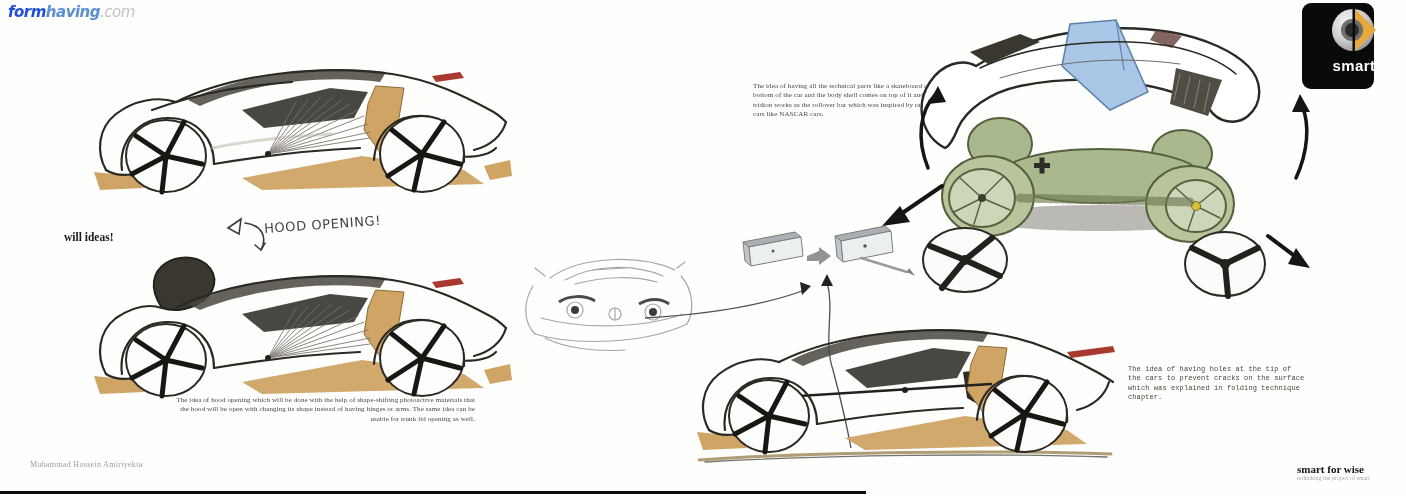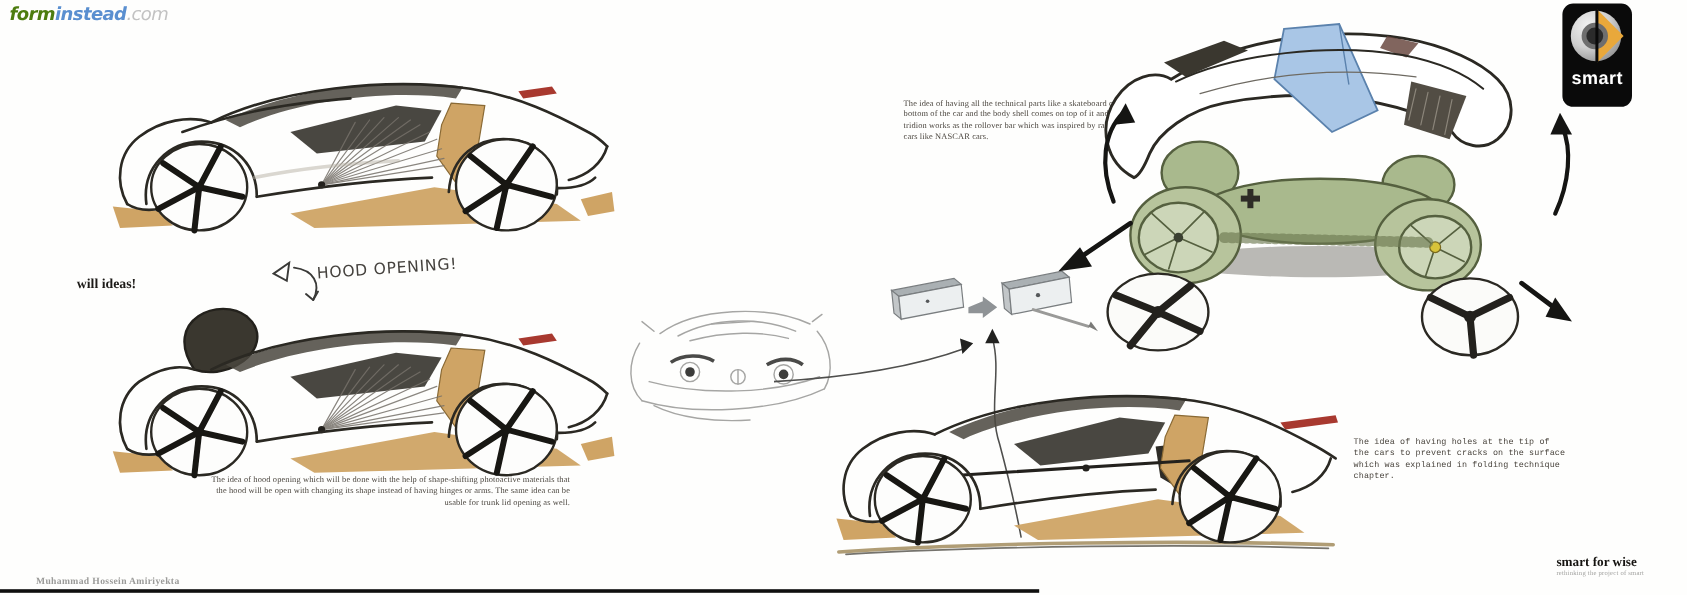--- a/index.html
+++ b/index.html
@@ -4,52 +4,52 @@
 <style>
   html,body{margin:0;padding:0;background:#e8e8e8;}
   #stage{
     position:relative;width:1406px;height:496px;background:#fefefd;
     overflow:hidden;font-family:"Liberation Serif",serif;
   }
   .abs{position:absolute;}
   
   #site-logo{left:8px;top:3px;font-family:"DejaVu Sans",sans-serif;
     font-style:italic;font-weight:bold;font-size:15px;letter-spacing:-0.5px;}
-  #site-logo .p1{color:#4d7c0f;}
+  #site-logo .p1{color:#1d4ed8;}
   #site-logo .p2{color:#5a8fd0;}
   #site-logo .p3{color:#c2c2c2;font-weight:normal;margin-top:16px;}
   
-  #brand-box{left:1302px;top:3px;width:58px;height:86px;background:#0a0a0a;
-    border-radius:9px;display:flex;flex-direction:column;align-items:center;}
+  #brand-box{left:1302px;top:3px;width:40px;height:86px;background:#0a0a0a;
+    border-radius:9px;display:flex;flex-direction:column;align-items:center;padding-left:32px;}
   #brand-box .word{color:#fff;font-family:"Liberation Sans",sans-serif;
     font-size:15px;font-weight:bold;letter-spacing:.4px;margin-top:2px;}
   
   .note{font-size:7px;line-height:1.33;color:#4a453e;letter-spacing:.1px;}
   #note-technical{left:753px;top:82px;width:192px;}
   #note-hood{left:169px;top:396px;width:306px;text-align:right;}
   #note-holes{left:1128px;top:365px;width:178px;font-family:Liberation Mono, monospace;}
   
   #some-ideas{left:64px;top:231px;font-size:11.5px;font-weight:bold;color:#1c1a17;}
   #hood-opening{left:264px;top:217px;font-family:"DejaVu Sans",sans-serif;
     font-size:13px;color:#45423e;letter-spacing:.6px;transform:rotate(-4deg);}
   
-  #author{left:30px;top:480px;font-size:8px;color:#9b9b99;letter-spacing:.3px;font-weight:bold;}
+  #author{left:30px;top:460px;font-size:8px;color:#9b9b99;letter-spacing:.3px;}
   #project{left:1297px;top:463px;text-align:left;}
   #project .t{font-size:11px;font-weight:bold;color:#151310;}
   #project .s{font-size:5.5px;color:#a2a2a0;margin-top:0px;letter-spacing:.2px;}
   #footer-rule{left:0;top:491px;width:866px;height:3px;background:#0f0f0f;}
   svg{display:block;}
 </style>
 </head>
 <body>
 
 <div id="stage">
 
   <div id="site-logo" class="abs">
-    <span class="p1">form</span><span class="p2">instead</span><span class="p3">.com</span>
+    <span class="p1">form</span><span class="p2">having</span><span class="p3">.com</span>
   </div>
 
   <div id="brand-box" class="abs">
     <svg width="50" height="52" viewBox="0 0 50 52">
       <defs>
         <radialGradient id="silv" cx="35%" cy="30%" r="80%">
           <stop offset="0%" stop-color="#f2f2f2"></stop>
           <stop offset="55%" stop-color="#cfcfcf"></stop>
           <stop offset="100%" stop-color="#8e8e8e"></stop>
         </radialGradient>

